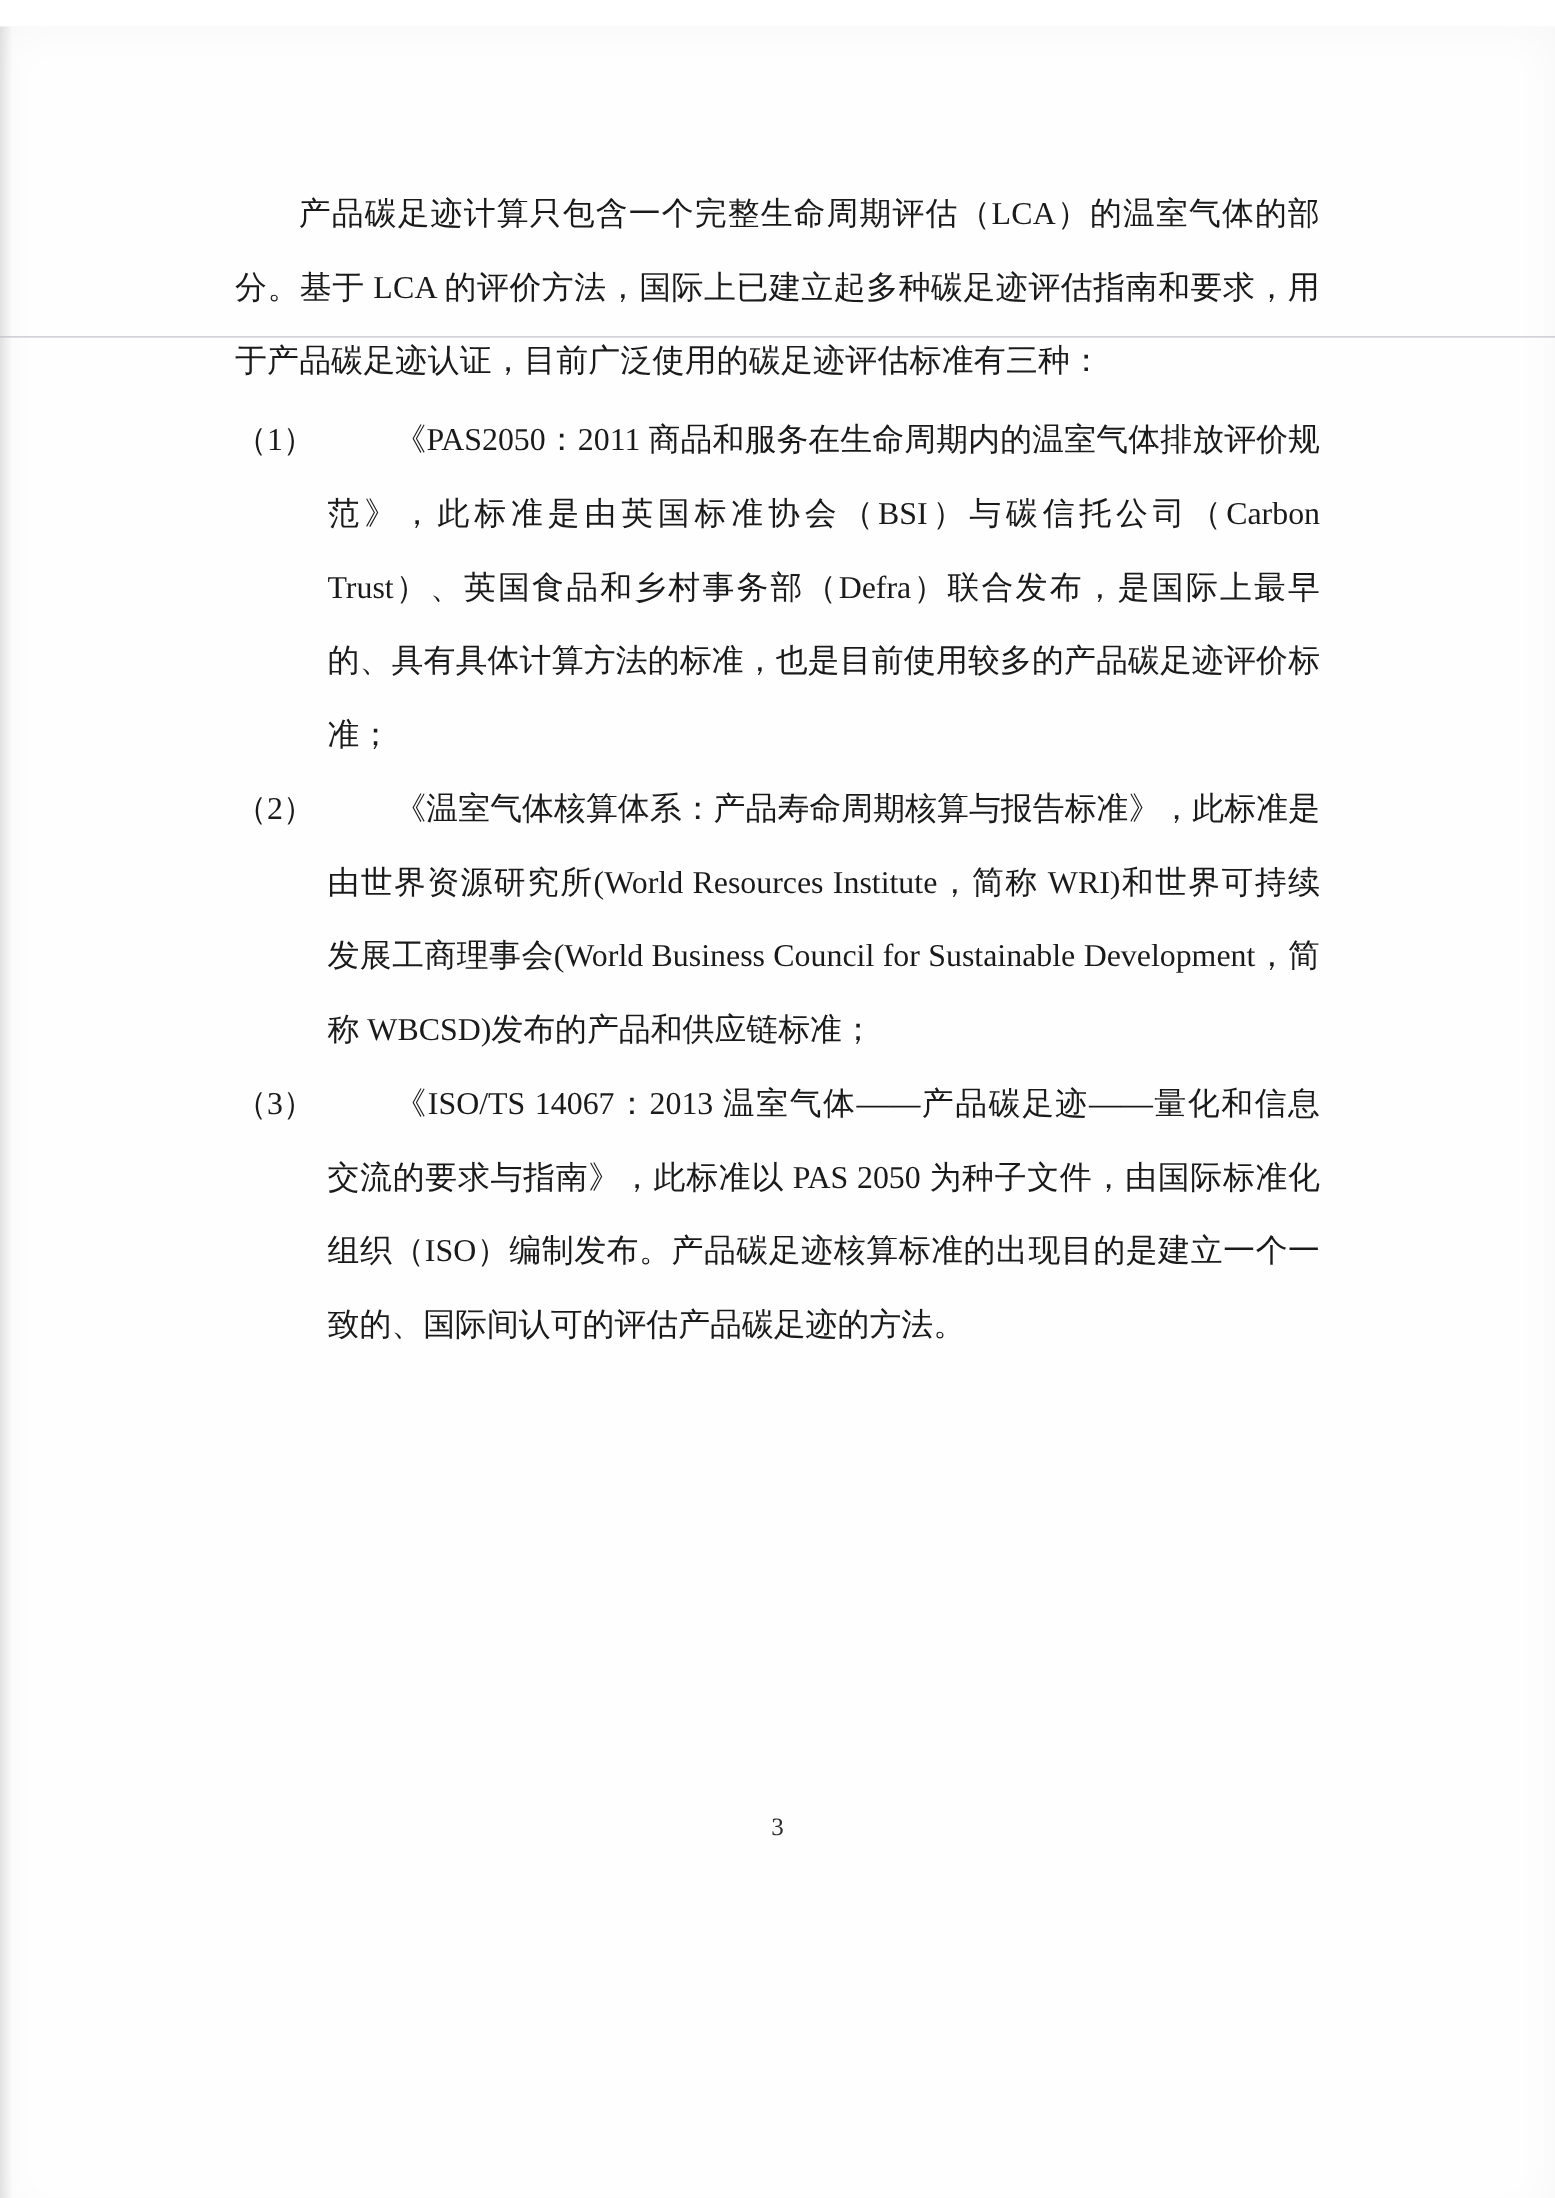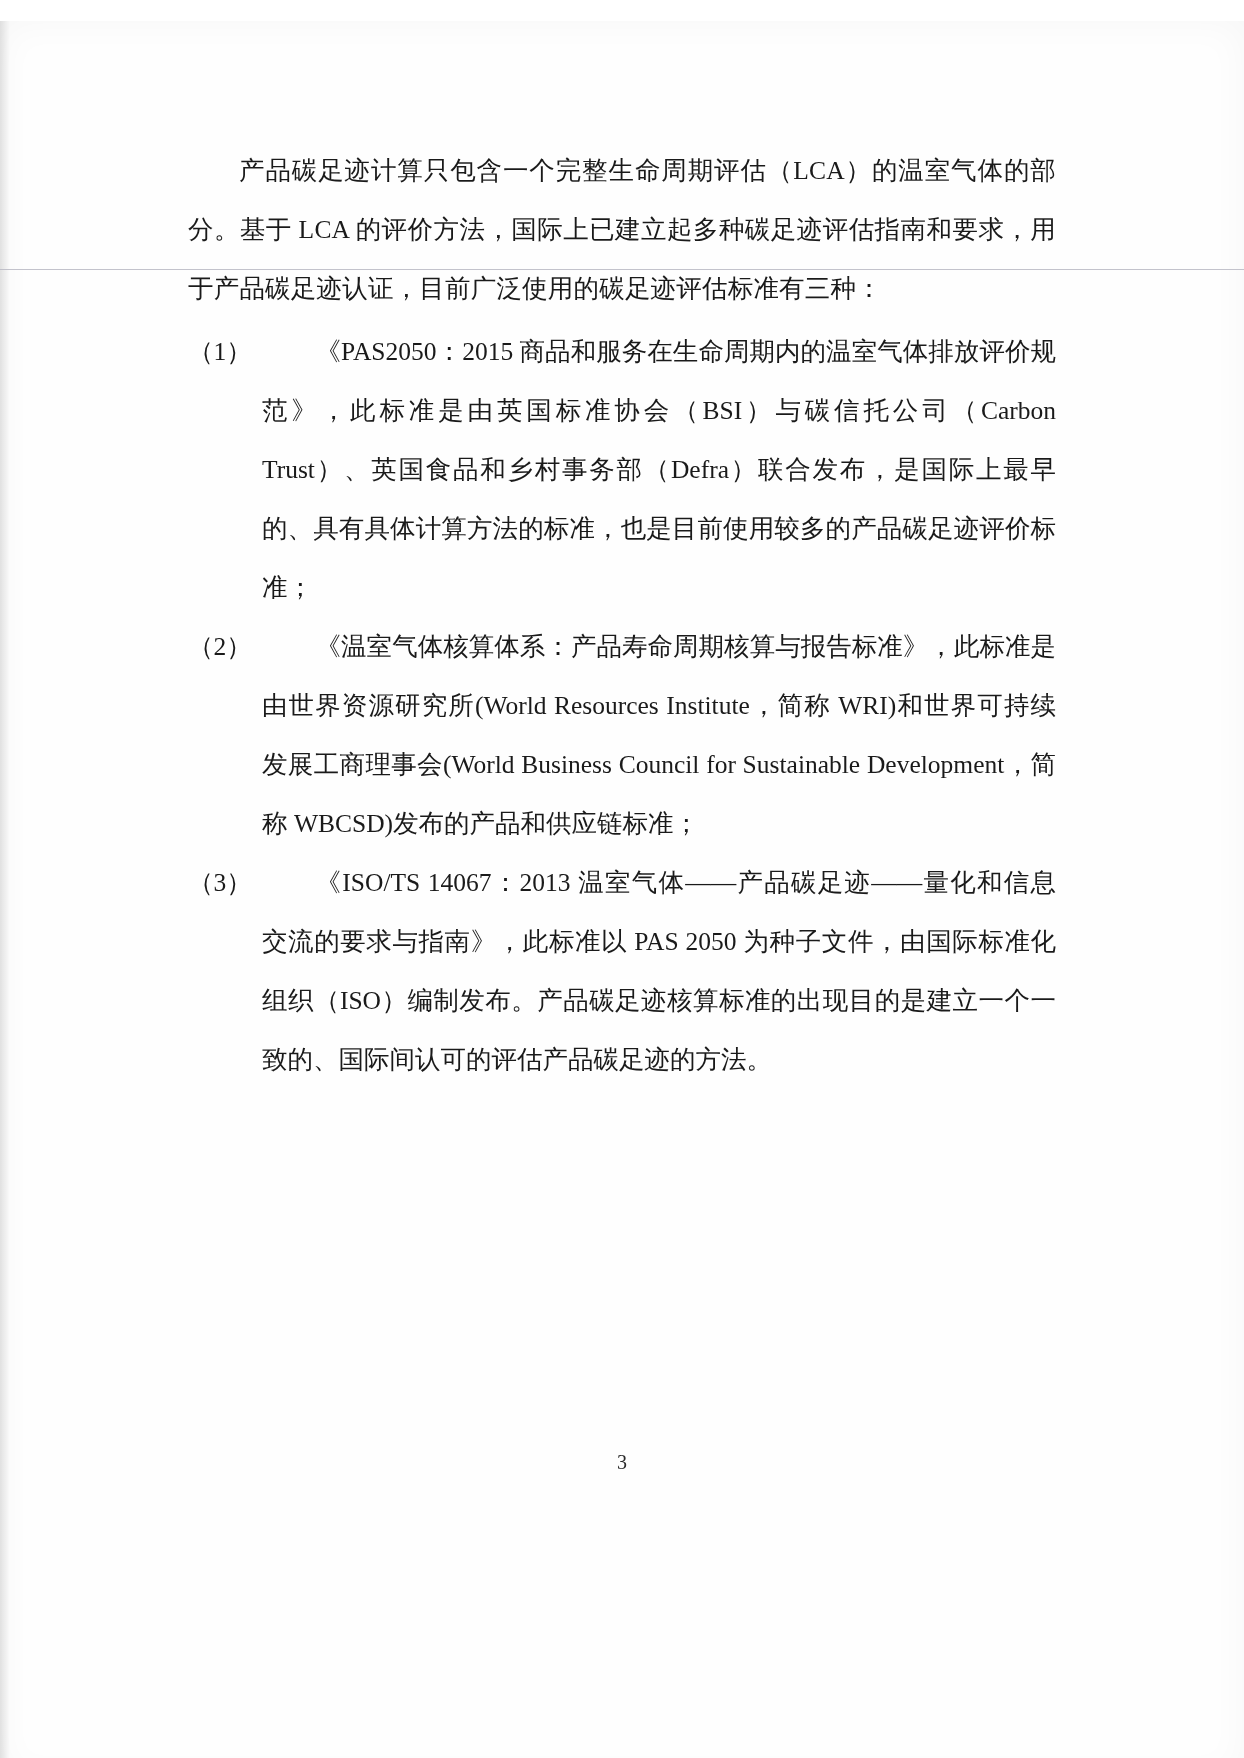--- a/index.html
+++ b/index.html
@@ -104,21 +104,21 @@
   <div class="edge-left"></div>
   <div class="edge-bottom"></div>
   <div class="scan-rule r1"></div>
 
   <div class="content">
 
     <p class="body-text first-para">产品碳足迹计算只包含一个完整生命周期评估（LCA）的温室气体的部分。基于 LCA 的评价方法，国际上已建立起多种碳足迹评估指南和要求，用于产品碳足迹认证，目前广泛使用的碳足迹评估标准有三种：</p>
 
     <div class="list-item">
       <span class="marker">（1）</span>
-      <span class="item-body">《PAS2050：2015 商品和服务在生命周期内的温室气体排放评价规范》，此标准是由英国标准协会（BSI）与碳信托公司（Carbon Trust）、英国食品和乡村事务部（Defra）联合发布，是国际上最早的、具有具体计算方法的标准，也是目前使用较多的产品碳足迹评价标准；</span>
+      <span class="item-body">《PAS2050：2011 商品和服务在生命周期内的温室气体排放评价规范》，此标准是由英国标准协会（BSI）与碳信托公司（Carbon Trust）、英国食品和乡村事务部（Defra）联合发布，是国际上最早的、具有具体计算方法的标准，也是目前使用较多的产品碳足迹评价标准；</span>
     </div>
 
     <div class="list-item">
       <span class="marker">（2）</span>
       <span class="item-body">《温室气体核算体系：产品寿命周期核算与报告标准》，此标准是由世界资源研究所(World Resources Institute，简称 WRI)和世界可持续发展工商理事会(World Business Council for Sustainable Development，简称 WBCSD)发布的产品和供应链标准；</span>
     </div>
 
     <div class="list-item">
       <span class="marker">（3）</span>
       <span class="item-body">《ISO/TS 14067：2013 温室气体——产品碳足迹——量化和信息交流的要求与指南》，此标准以 PAS 2050 为种子文件，由国际标准化组织（ISO）编制发布。产品碳足迹核算标准的出现目的是建立一个一致的、国际间认可的评估产品碳足迹的方法。</span>

